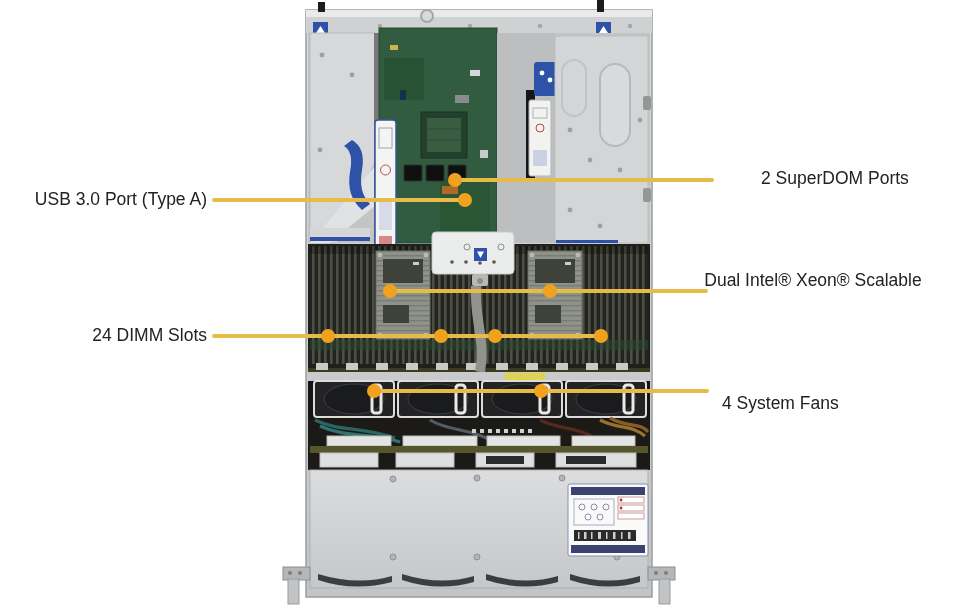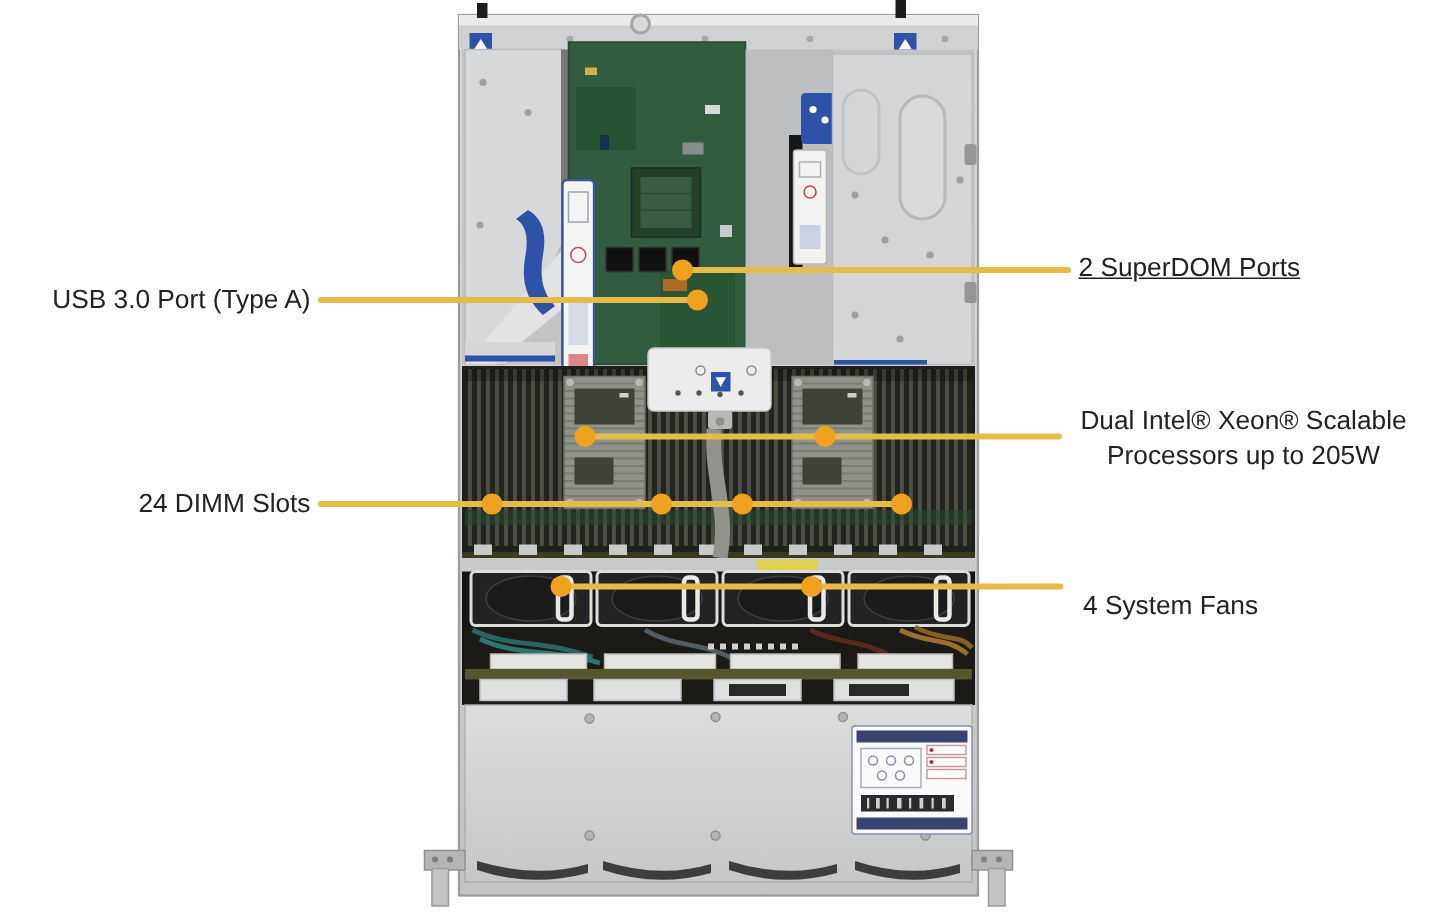--- a/index.html
+++ b/index.html
@@ -353,24 +353,23 @@
       <circle class="leader-dot" cx="601" cy="336" r="7"></circle>
 
       <line class="leader-line" x1="374" y1="391" x2="707" y2="391"></line>
       <circle class="leader-dot" cx="374" cy="391" r="7"></circle>
       <circle class="leader-dot" cx="541" cy="391" r="7"></circle>
     </g>
   </svg>
 
   <div class="callout" style="right:753px; top:188px; ">USB 3.0 Port (Type A)</div>
 
-  <div class="callout" style="left:719px; top:167px;text-decoration:underline;">2 SuperDOM Ports</div>
-
-  <div class="callout center" style="left:700px; top:269px; width:258px;">
+  <div class="callout" style="left:761px; top:167px;">2 SuperDOM Ports</div>
+
+  <div class="callout center" style="left:684px; top:269px; width:258px;">
     <span style="display:block;">Dual Intel® Xeon® Scalable</span>
-    <span style="display:block;">Processors up to 205W</span>
   </div>
 
   <div class="callout" style="right:753px; top:324px; text-align:right;">24 DIMM Slots</div>
 
   <div class="callout" style="left:722px; top:380px;margin-top:12px;">4 System Fans</div>
 
 </div>
 
 </body></html>

